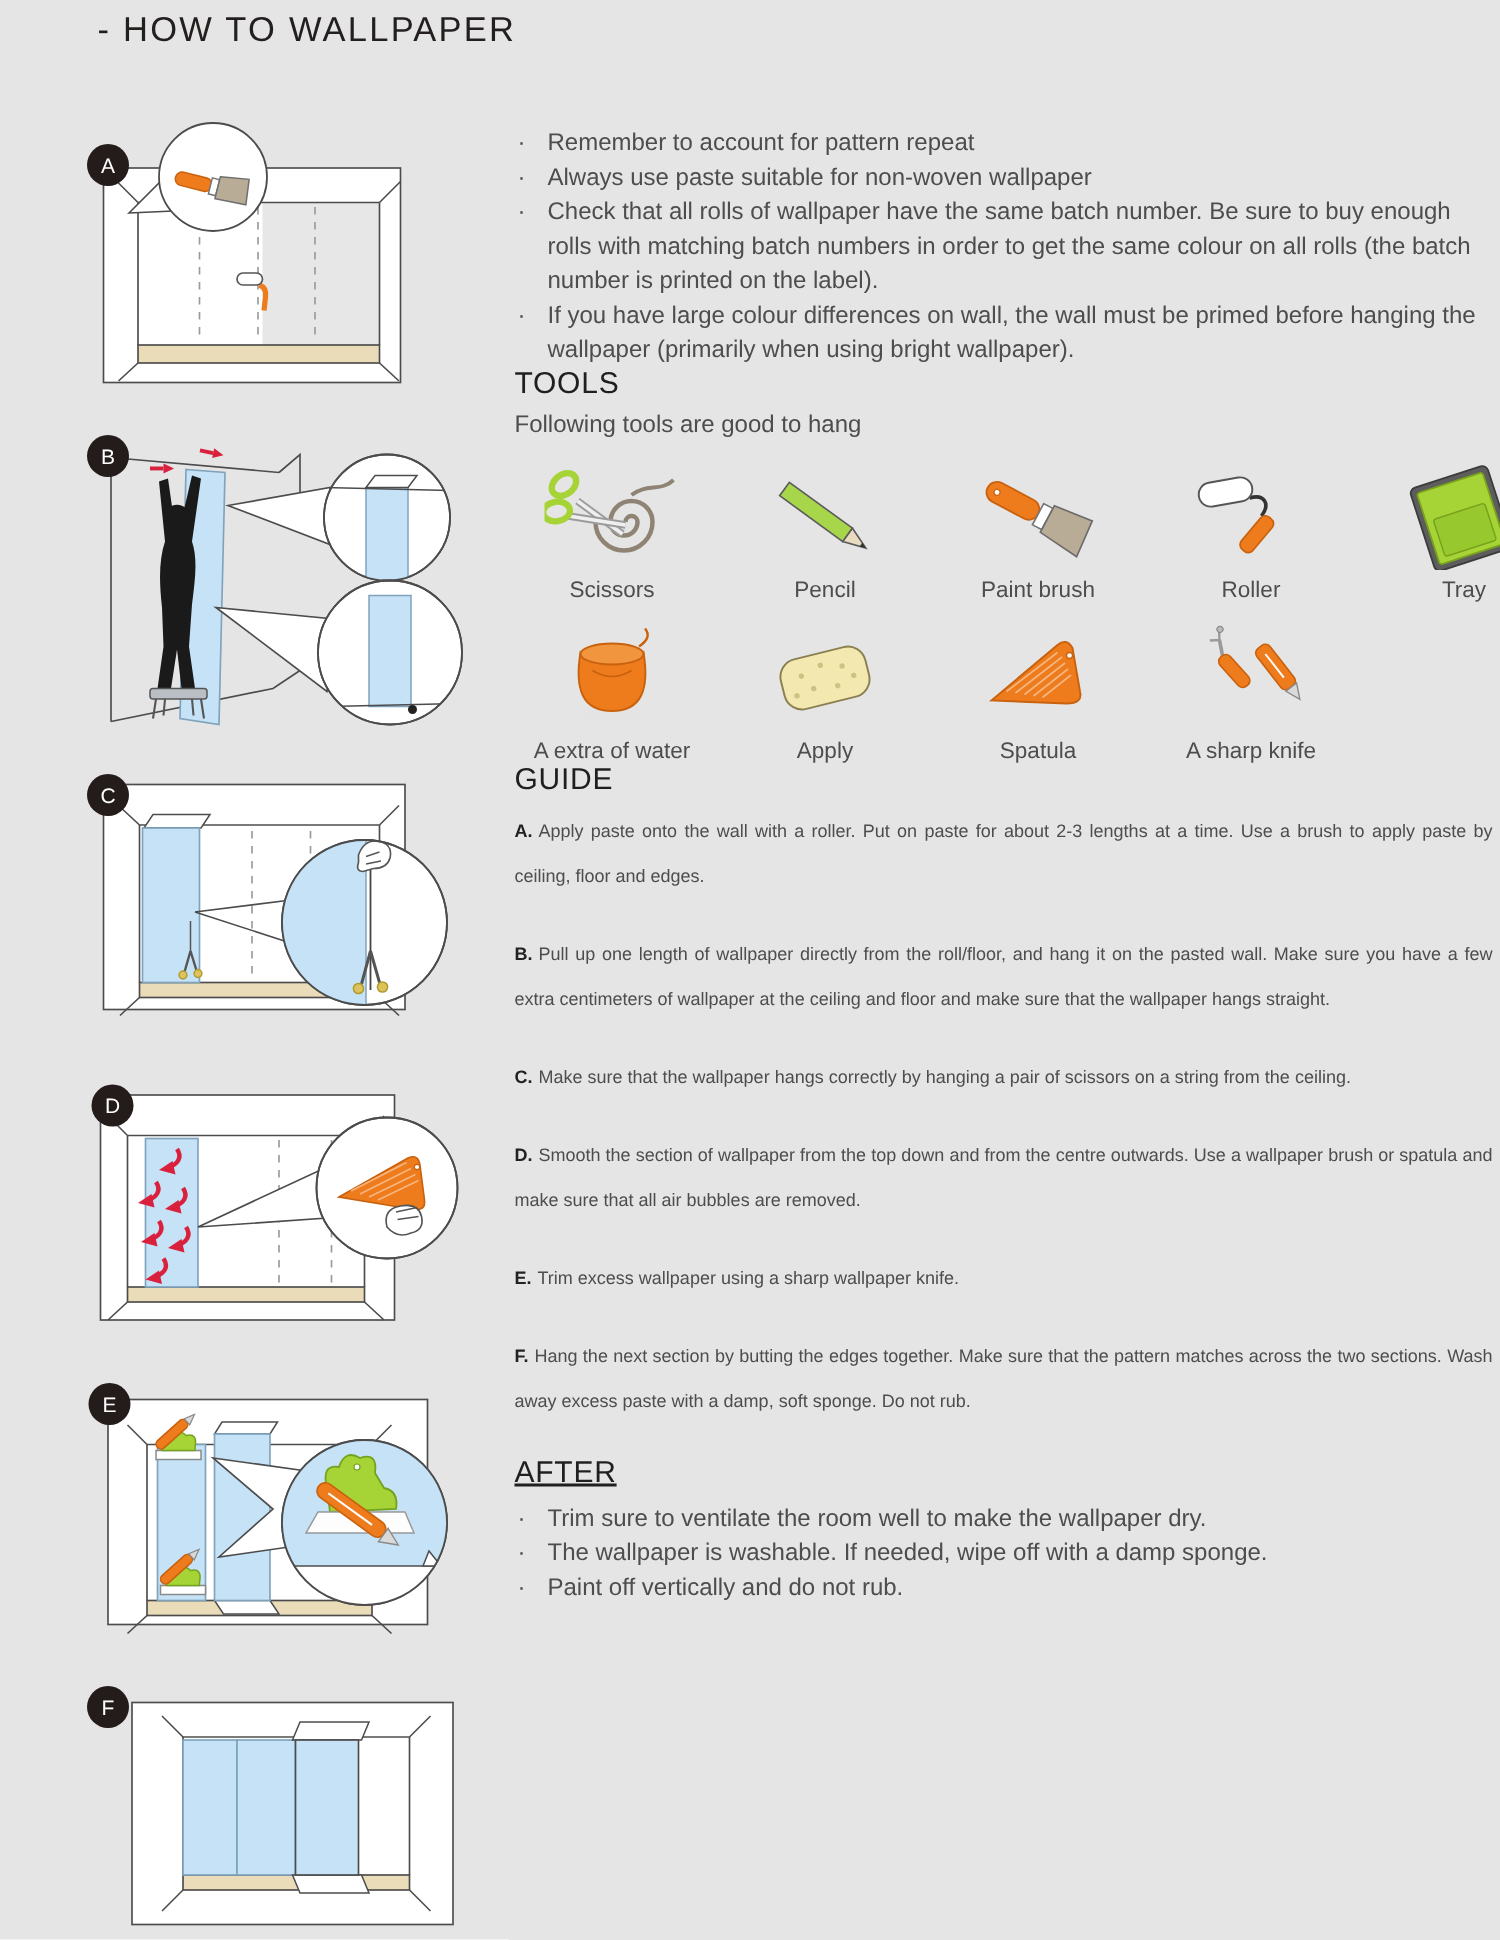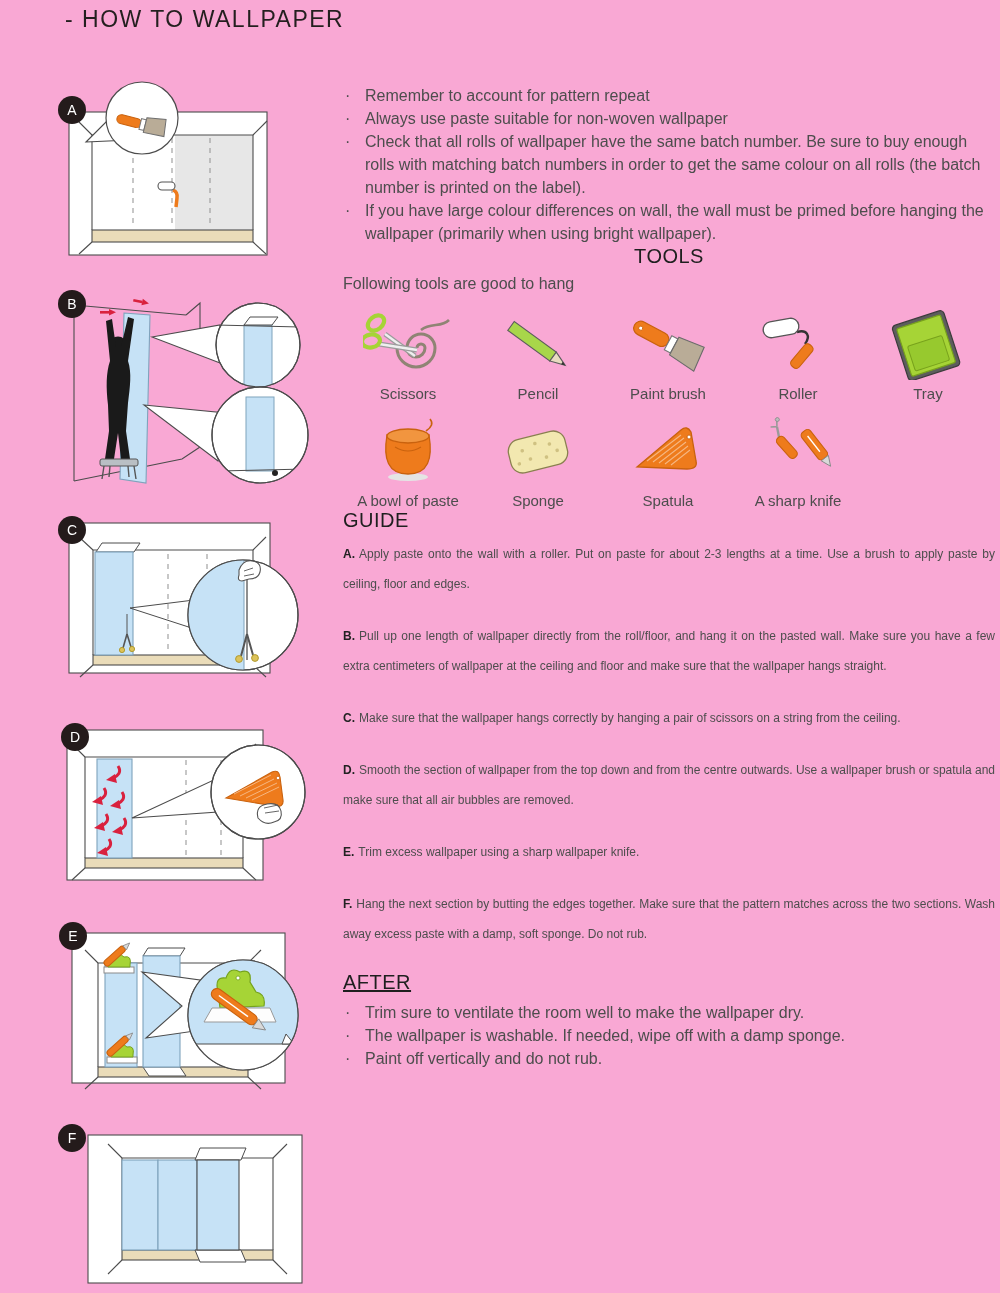--- a/index.html
+++ b/index.html
@@ -1,35 +1,35 @@
 <!DOCTYPE html>
 <html><head>
 <meta charset="utf-8">
 <style>
   html,body{margin:0;padding:0;background:#ffffff;}
   body{font-family:"Liberation Sans", sans-serif;color:#4d4d4d;}
-  .page{position:relative;width:1000px;height:1293px;background:#f9a8d4;overflow:hidden;}
+  .page{position:relative;width:1000px;height:1293px;background:#e5e5e5;overflow:hidden;}
   .title{position:absolute;left:65px;top:6px;font-size:23px;letter-spacing:1.5px;color:#241f1f;font-weight:400;}
   
   .badge{position:absolute;width:28px;height:28px;border-radius:50%;background:#241b1b;color:#fff;
          display:flex;align-items:center;justify-content:center;font-size:14px;z-index:5;}
   
   .fig{position:absolute;}
   .fig svg{display:block;}
   
   .right{position:absolute;left:343px;top:84px;width:652px;}
   h2.sec{font-size:20px;font-weight:400;color:#1f1f1f;letter-spacing:.5px;margin:0 0 7px 0;}
   .subtitle{font-size:16px;margin:0 0 14px 0;color:#4d4d4d;}
   .blist{margin:0;padding:0;list-style:none;font-size:16px;line-height:23px;}
   .blist li{position:relative;padding-left:22px;margin:0;}
   .blist .dot{position:absolute;left:2px;top:0;color:#4d4d4d;}
-  .mt-tools{margin-top:40px;text-align:center;}
+  .mt-tools{margin-top:40px;}
   .mt-guide{margin-top:40px;}
   .mt-after{margin-top:8px;text-decoration:underline;}
-  .toolgrid{display:grid;grid-template-columns:repeat(5,130px);column-gap:0;}
+  .toolgrid{display:grid;grid-template-columns:repeat(5,130px);column-gap:12px;}
   .toolgrid.row2{margin-top:12px;}
   .tool{display:flex;flex-direction:column;align-items:center;}
   .tool-icon{height:76px;display:flex;align-items:center;justify-content:center;}
   .tool-label{font-size:15px;color:#4d4d4d;margin-top:2px;text-align:center;}
   .steps{margin-top:4px;}
   .step{font-size:12px;line-height:30px;text-align:justify;margin:0 0 22px 0;}
   .step-letter{color:#222;font-weight:bold;margin-right:4px;}
 </style>
 </head>
 <body>
@@ -383,38 +383,38 @@
       <div class="tool">
         <div class="tool-icon">
           <svg width="90" height="70" viewBox="0 0 90 70">
             <ellipse cx="45" cy="60" rx="20" ry="4" fill="#e4e4e4"></ellipse>
             <path d="M24,18 C20,42 25,57 45,57 C65,57 70,42 66,18 C56,27 34,27 24,18 Z" fill="#EE7B1C" stroke="#c9620e" stroke-width="1.3"></path>
             <ellipse cx="45" cy="19" rx="21" ry="7" fill="#f1953f" stroke="#c9620e" stroke-width="1.3"></ellipse>
             <path d="M63,14 q9,-6 4,-12" stroke="#c9620e" stroke-width="1.6" fill="none"></path>
             <path d="M32,30 q13,8 26,0" stroke="#c9620e" stroke-width="1.1" fill="none"></path>
           </svg>
         </div>
-        <div class="tool-label">A bowl of paste</div>
+        <div class="tool-label">A extra of water</div>
       </div>
       <div class="tool">
         <div class="tool-icon">
           <svg width="90" height="70" viewBox="0 0 90 70">
             <g transform="rotate(-14 45 35)">
               <rect x="16" y="18" width="58" height="34" rx="12" fill="#F2E8B0" stroke="#8a8050" stroke-width="1.3"></rect>
               <circle cx="30" cy="30" r="1.8" fill="#cfc182"></circle>
                 <circle cx="44" cy="26" r="1.8" fill="#cfc182"></circle>
               <circle cx="58" cy="30" r="1.8" fill="#cfc182"></circle>
                 <circle cx="36" cy="40" r="1.8" fill="#cfc182"></circle>
               <circle cx="52" cy="42" r="1.8" fill="#cfc182"></circle>
                 <circle cx="64" cy="38" r="1.8" fill="#cfc182"></circle>
               <circle cx="24" cy="42" r="1.8" fill="#cfc182"></circle>
             </g>
           </svg>
         </div>
-        <div class="tool-label">Sponge</div>
+        <div class="tool-label">Apply</div>
       </div>
       <div class="tool">
         <div class="tool-icon">
           <svg width="90" height="70" viewBox="0 0 90 70">
             <path d="M14,50 L58,13 Q64,8 68,15 L73,44 Q75,52 64,52 Z" fill="#EE7B1C" stroke="#c9620e" stroke-width="1.3"></path>
             <path d="M24,44 L58,18 M30,45 L61,21 M36,46 L63,25 M42,47 L65,29 M48,48 L67,33" stroke="#f6b680" stroke-width="1.1" fill="none"></path>
             <circle cx="66" cy="20" r="2" fill="#ffffff" stroke="#c9620e" stroke-width="0.9"></circle>
           </svg>
         </div>
         <div class="tool-label">Spatula</div>

